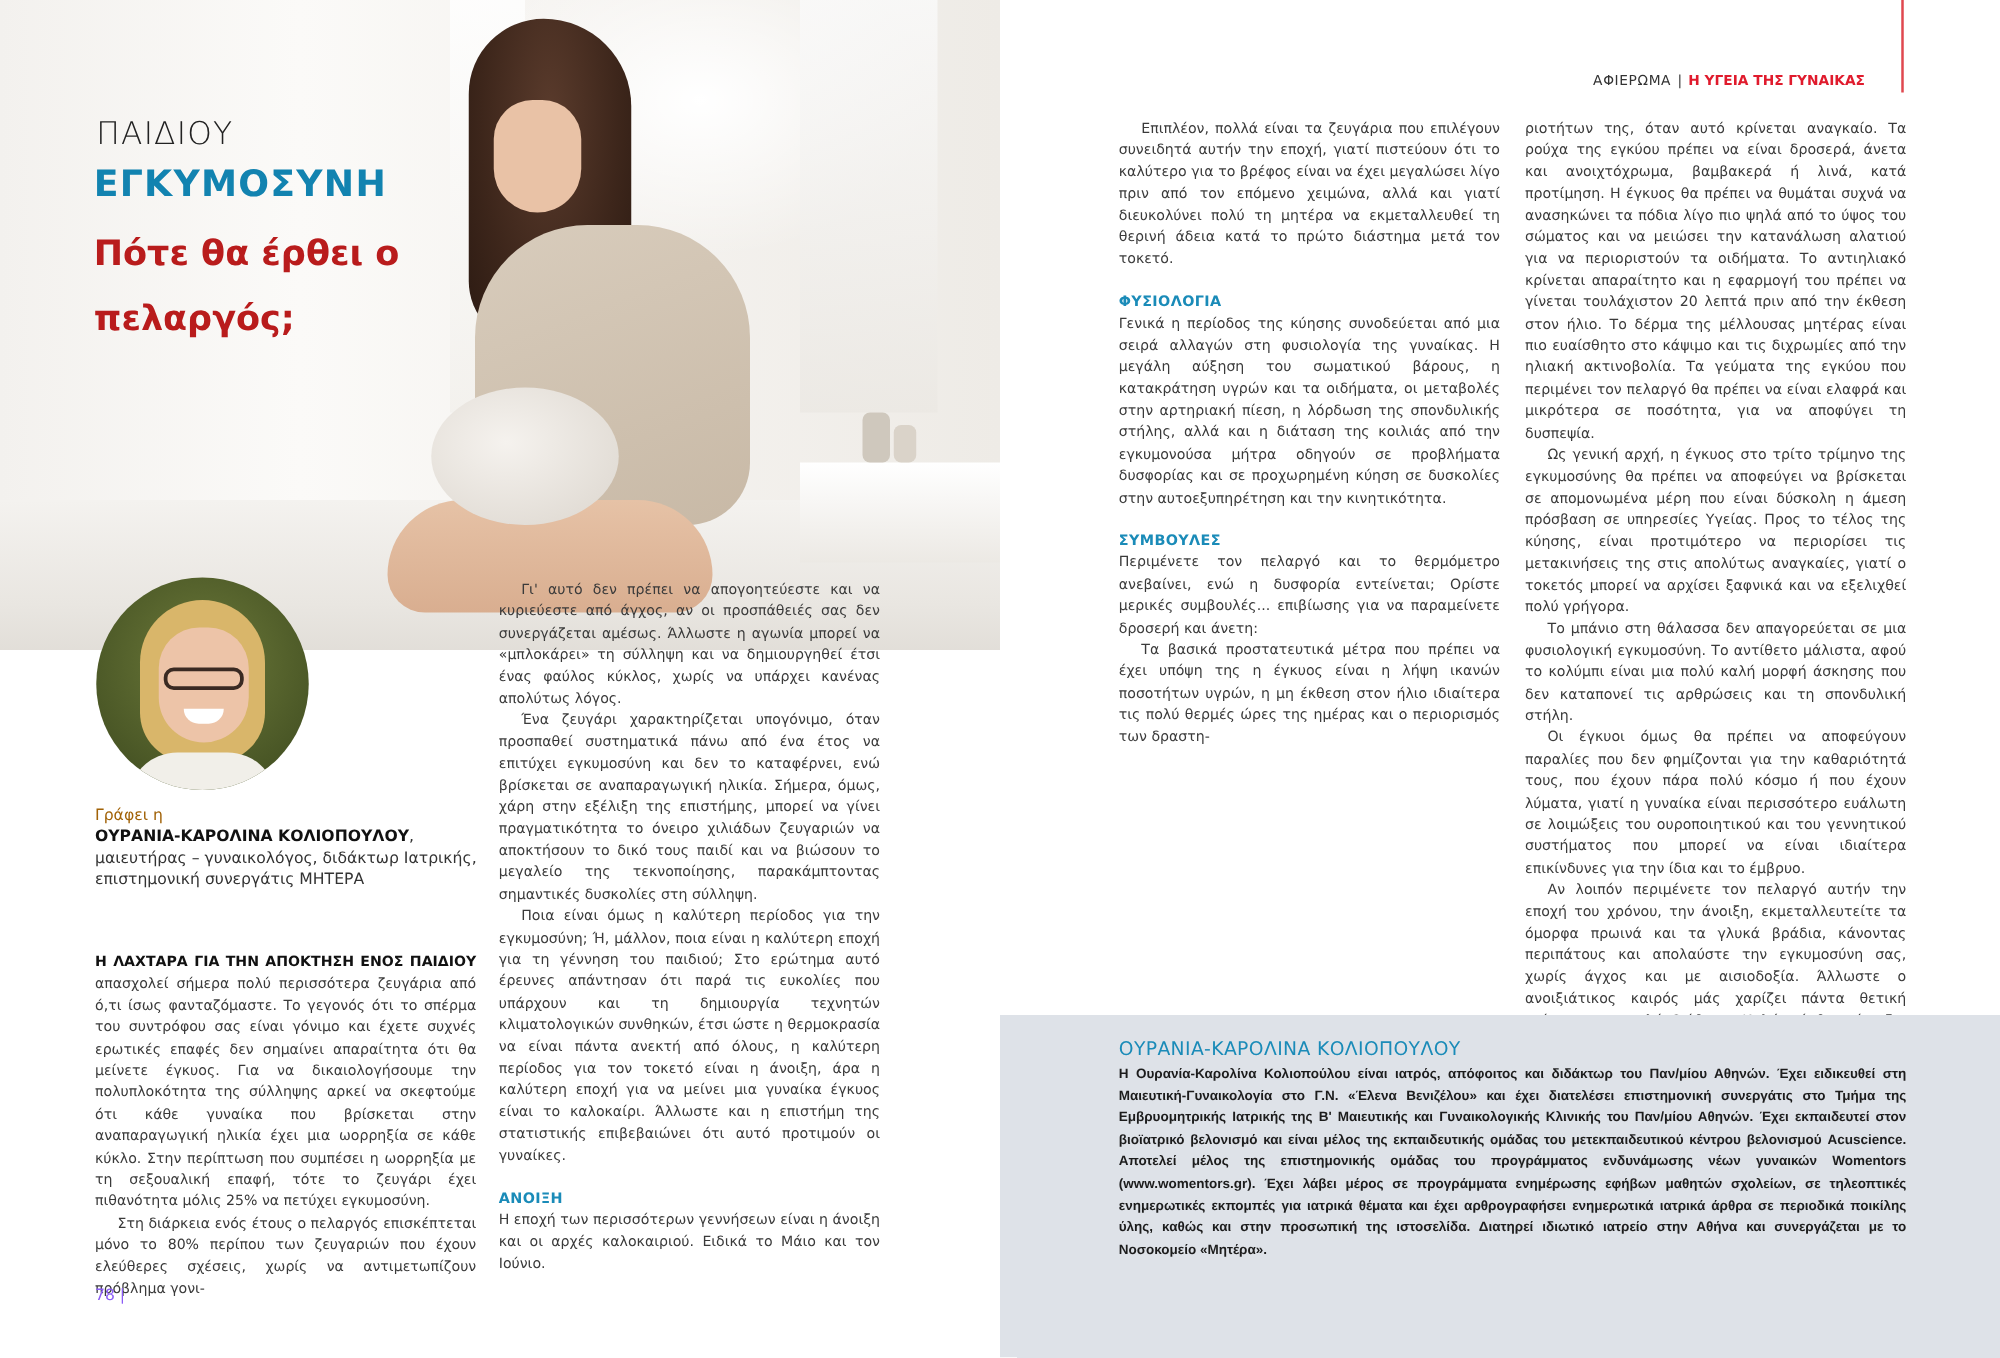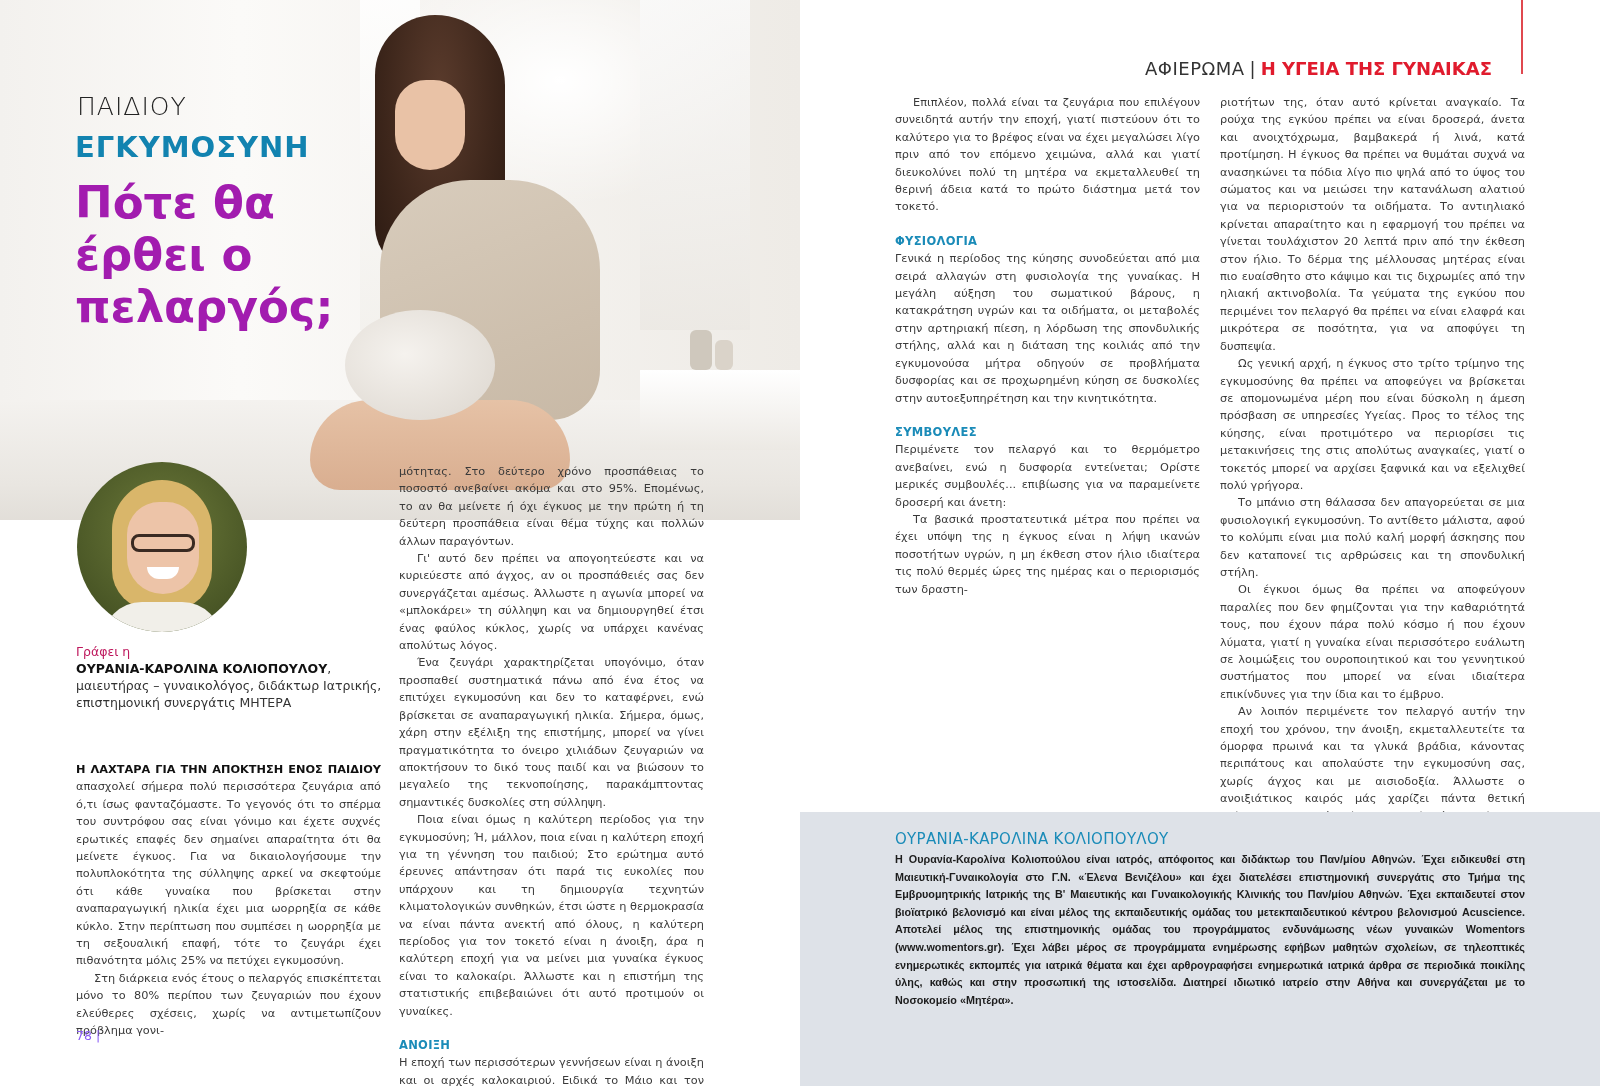--- a/index.html
+++ b/index.html
@@ -53,39 +53,39 @@
   
   .kicker {
     position: absolute; left: 77px; top: 92px; font-size: 25px; letter-spacing: 1px;
     font-family: "DejaVu Sans", sans-serif; font-weight: 300; color: #222;
   }
   .title-main {
     position: absolute; left: 75px; top: 130px; font-size: 29px; font-weight: 700;
     color: #1283b0; letter-spacing: 1px; font-family: "DejaVu Sans", sans-serif;
   }
   .title-sub {
-    position: absolute; left: 75px; top: 177px; font-size: 45px; font-weight: 700;
-    color: #a21caf; line-height: 52px; width: 310px; font-family: "DejaVu Sans", sans-serif;
+    position: absolute; left: 75px; top: 177px; font-size: 28px; font-weight: 700;
+    color: #b91c1c; line-height: 52px; width: 310px; font-family: "DejaVu Sans", sans-serif;
   }
 
   
   .avatar {
     position: absolute; left: 77px; top: 462px; width: 170px; height: 170px; border-radius: 50%;
     overflow: hidden;
     background: radial-gradient(circle at 50% 40%, #6d7a3a 0%, #4a5726 70%, #3b4620 100%);
   }
   .avatar .a-hair { position: absolute; left: 35px; top: 18px; width: 100px; height: 130px; border-radius: 50px 50px 40px 40px; background: #d9b66a; }
   .avatar .a-face { position: absolute; left: 50px; top: 40px; width: 72px; height: 92px; border-radius: 36px 36px 40px 40px; background: #edc4a8; }
   .avatar .a-glasses { position: absolute; left: 54px; top: 72px; width: 64px; height: 18px; border: 3px solid #3a2a22; border-radius: 8px; }
   .avatar .a-smile { position: absolute; left: 70px; top: 105px; width: 32px; height: 12px; border-radius: 0 0 16px 16px; background: #fff; }
   .avatar .a-shirt { position: absolute; left: 25px; top: 140px; width: 120px; height: 50px; border-radius: 40px 40px 0 0; background: #f1efe9; }
 
   
   .byline { position: absolute; left: 76px; top: 643px; width: 320px; font-size: 12.5px; line-height: 17px; color: #333; }
-  .byline .b-label { display: block; color: #be185d; }
+  .byline .b-label { display: block; color: #a16207; }
   .byline .b-name { font-weight: 700; color: #111; }
 
   
   .col {
     position: absolute; font-size: 11.3px; line-height: 17.4px; color: #3a3a3a;
     text-align: justify; hyphens: manual;
   }
   .col p { text-indent: 18px; }
   .col p.noindent { text-indent: 0; }
   .col .lead-caps { font-weight: 700; color: #111; }
@@ -95,21 +95,21 @@
   }
   .col1 { left: 76px; top: 761px; width: 305px; }
   .col2 { left: 399px; top: 463px; width: 305px; }
   .col3 { left: 895px; top: 94px; width: 305px; }
   .col4 { left: 1220px; top: 94px; width: 305px; }
   .end-mark { display: inline-block; width: 8px; height: 8px; background: #e01b2d; margin-left: 4px; vertical-align: 0; }
 
   .page-num { position: absolute; left: 76px; top: 1028px; font-size: 12.5px; color: #8b5cf6; }
 
   
-  .section-head { position: absolute; right: 108px; top: 58px; font-size: 18px; white-space: nowrap; }
+  .section-head { position: absolute; right: 108px; top: 58px; font-size: 11px; white-space: nowrap; }
   .section-head .sec-a { color: #333; letter-spacing: .5px; }
   .section-head .sec-sep { color: #333; margin: 0 5px; }
   .section-head .sec-b { color: #e01b2d; font-weight: 700; }
   .red-rule { position: absolute; left: 1521px; top: 0; width: 2px; height: 74px; background: #e0484f; }
 
   
   .bio-box { position: absolute; left: 800px; top: 812px; width: 800px; height: 274px; background: #dee2e8; }
   .bio-title { position: absolute; left: 895px; top: 830px; font-size: 15px; color: #1a8bb8; letter-spacing: .3px; }
   .bio-text {
     position: absolute; left: 895px; top: 851px; width: 630px; font-size: 10.8px; line-height: 17.6px;
@@ -149,21 +149,20 @@
   <span class="b-label">Γράφει η</span>
   <span class="b-name">ΟΥΡΑΝΙΑ-ΚΑΡΟΛΙΝΑ ΚΟΛΙΟΠΟΥΛΟΥ</span><span>, μαιευτήρας – γυναικολόγος, διδάκτωρ Ιατρικής, επιστημονική συνεργάτις ΜΗΤΕΡΑ</span>
 </div>
 
 <div class="col col1">
   <p class="noindent"><span class="lead-caps">Η ΛΑΧΤΑΡΑ ΓΙΑ ΤΗΝ ΑΠΟΚΤΗΣΗ ΕΝΟΣ ΠΑΙΔΙΟΥ</span><span> απασχολεί σήμερα πολύ περισσότερα ζευγάρια από ό,τι ίσως φανταζόμαστε. Το γεγονός ότι το σπέρμα του συντρόφου σας είναι γόνιμο και έχετε συχνές ερωτικές επαφές δεν σημαίνει απαραίτητα ότι θα μείνετε έγκυος. Για να δικαιολογήσουμε την πολυπλοκότητα της σύλληψης αρκεί να σκεφτούμε ότι κάθε γυναίκα που βρίσκεται στην αναπαραγωγική ηλικία έχει μια ωορρηξία σε κάθε κύκλο. Στην περίπτωση που συμπέσει η ωορρηξία με τη σεξουαλική επαφή, τότε το ζευγάρι έχει πιθανότητα μόλις 25% να πετύχει εγκυμοσύνη.</span></p>
   <p>Στη διάρκεια ενός έτους ο πελαργός επισκέπτεται μόνο το 80% περίπου των ζευγαριών που έχουν ελεύθερες σχέσεις, χωρίς να αντιμετωπίζουν πρόβλημα γονι-</p>
 </div>
 
 <div class="col col2">
-  <p class="noindent">μότητας. Στο δεύτερο χρόνο προσπάθειας το ποσοστό ανεβαίνει ακόμα και στο 95%. Επομένως, το αν θα μείνετε ή όχι έγκυος με την πρώτη ή τη δεύτερη προσπάθεια είναι θέμα τύχης και πολλών άλλων παραγόντων.</p>
   <p>Γι' αυτό δεν πρέπει να απογοητεύεστε και να κυριεύεστε από άγχος, αν οι προσπάθειές σας δεν συνεργάζεται αμέσως. Άλλωστε η αγωνία μπορεί να «μπλοκάρει» τη σύλληψη και να δημιουργηθεί έτσι ένας φαύλος κύκλος, χωρίς να υπάρχει κανένας απολύτως λόγος.</p>
   <p>Ένα ζευγάρι χαρακτηρίζεται υπογόνιμο, όταν προσπαθεί συστηματικά πάνω από ένα έτος να επιτύχει εγκυμοσύνη και δεν το καταφέρνει, ενώ βρίσκεται σε αναπαραγωγική ηλικία. Σήμερα, όμως, χάρη στην εξέλιξη της επιστήμης, μπορεί να γίνει πραγματικότητα το όνειρο χιλιάδων ζευγαριών να αποκτήσουν το δικό τους παιδί και να βιώσουν το μεγαλείο της τεκνοποίησης, παρακάμπτοντας σημαντικές δυσκολίες στη σύλληψη.</p>
   <p>Ποια είναι όμως η καλύτερη περίοδος για την εγκυμοσύνη; Ή, μάλλον, ποια είναι η καλύτερη εποχή για τη γέννηση του παιδιού; Στο ερώτημα αυτό έρευνες απάντησαν ότι παρά τις ευκολίες που υπάρχουν και τη δημιουργία τεχνητών κλιματολογικών συνθηκών, έτσι ώστε η θερμοκρασία να είναι πάντα ανεκτή από όλους, η καλύτερη περίοδος για τον τοκετό είναι η άνοιξη, άρα η καλύτερη εποχή για να μείνει μια γυναίκα έγκυος είναι το καλοκαίρι. Άλλωστε και η επιστήμη της στατιστικής επιβεβαιώνει ότι αυτό προτιμούν οι γυναίκες.</p>
   <span class="subhead">ΑΝΟΙΞΗ</span>
   <p class="noindent">Η εποχή των περισσότερων γεννήσεων είναι η άνοιξη και οι αρχές καλοκαιριού. Ειδικά το Μάιο και τον Ιούνιο.</p>
 </div>
 
 <div class="page-num">78 |</div>
 
 <div class="red-rule"></div>

